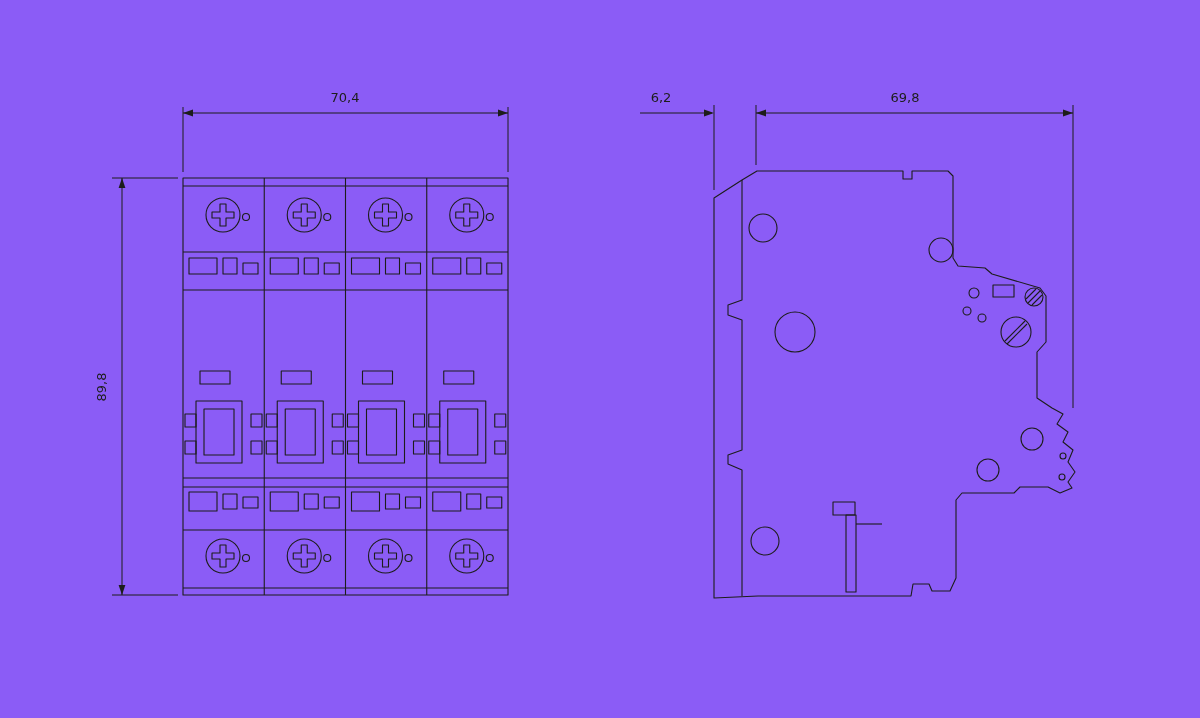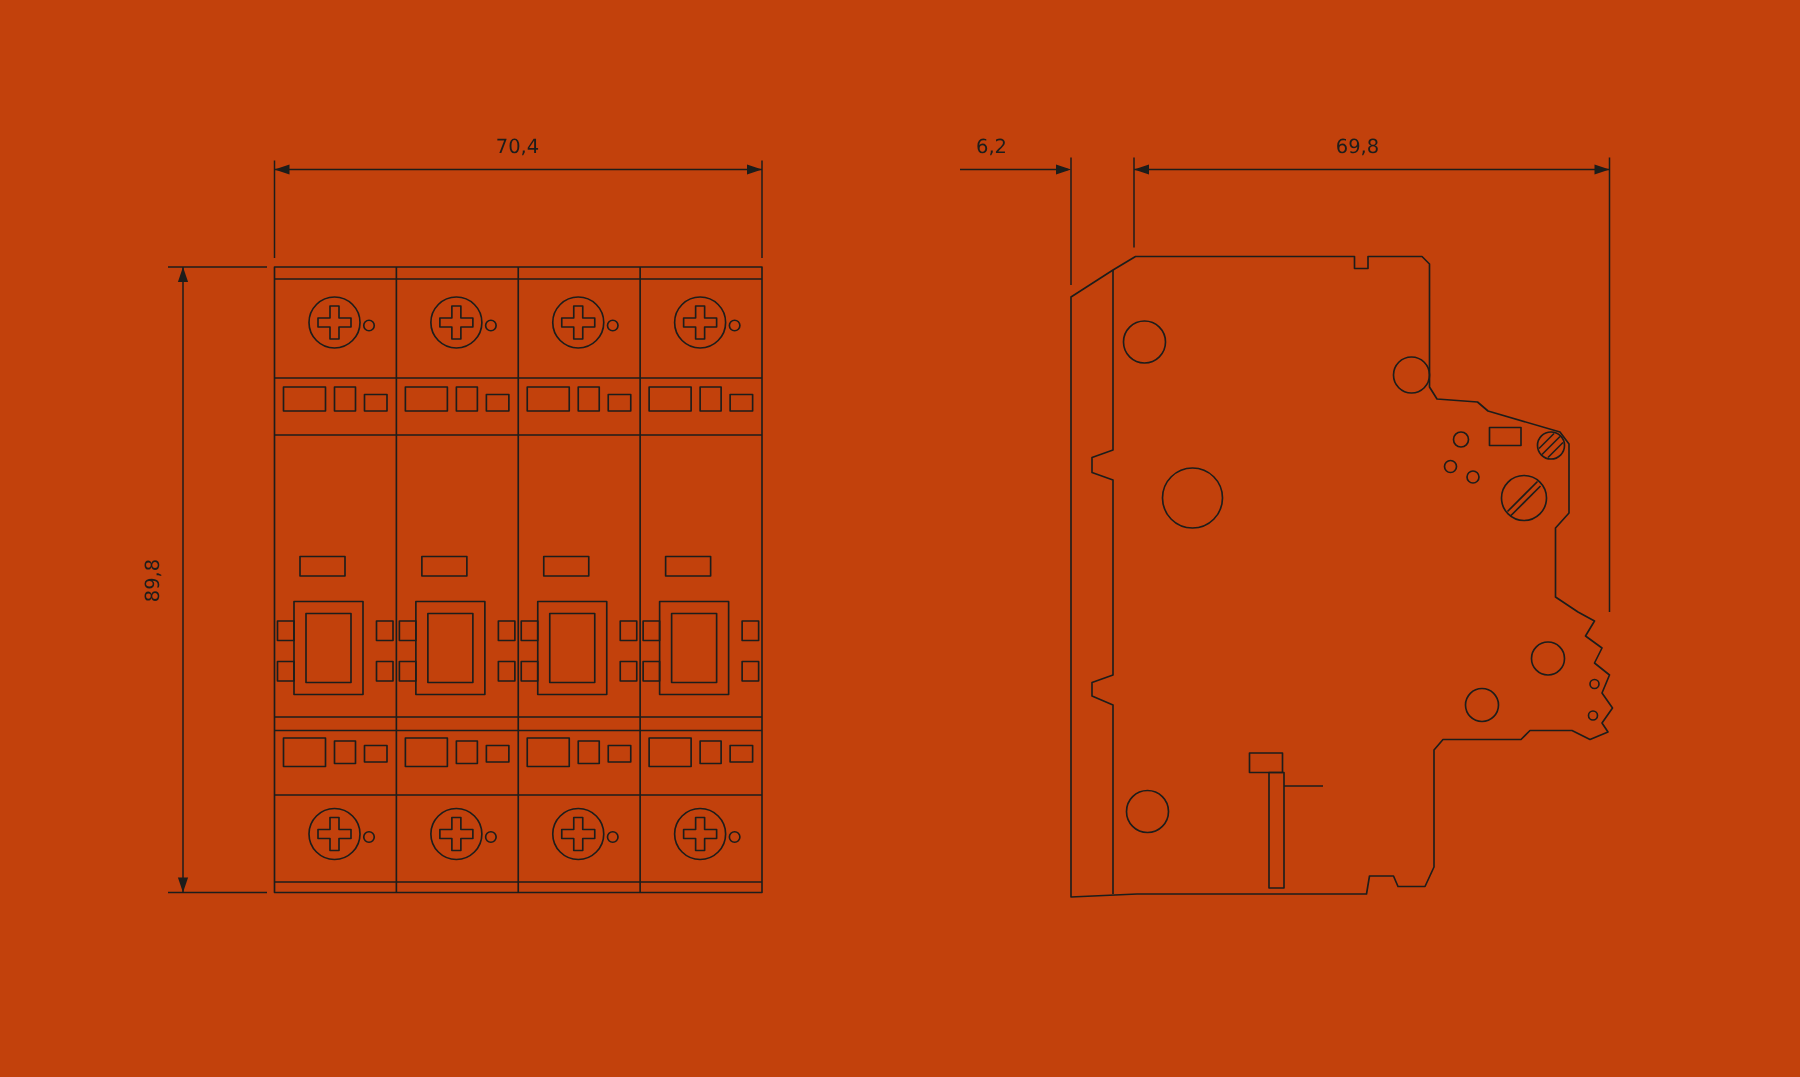--- a/index.html
+++ b/index.html
@@ -7,21 +7,21 @@
     padding: 0;
     background: #ffffff;
     width: 1200px;
     height: 718px;
     font-family: "DejaVu Sans", sans-serif;
   }
   .canvas {
     position: relative;
     width: 1200px;
     height: 718px;
-    background: #c2410c;
+    background: #8b5cf6;
     overflow: hidden;
   }
   svg { display: block; }
   .stroke, .stroke use, .stroke * {
     fill: none;
     stroke: #1d1d1b;
     stroke-width: 1.1;
     stroke-linejoin: round;
     stroke-linecap: butt;
   }

